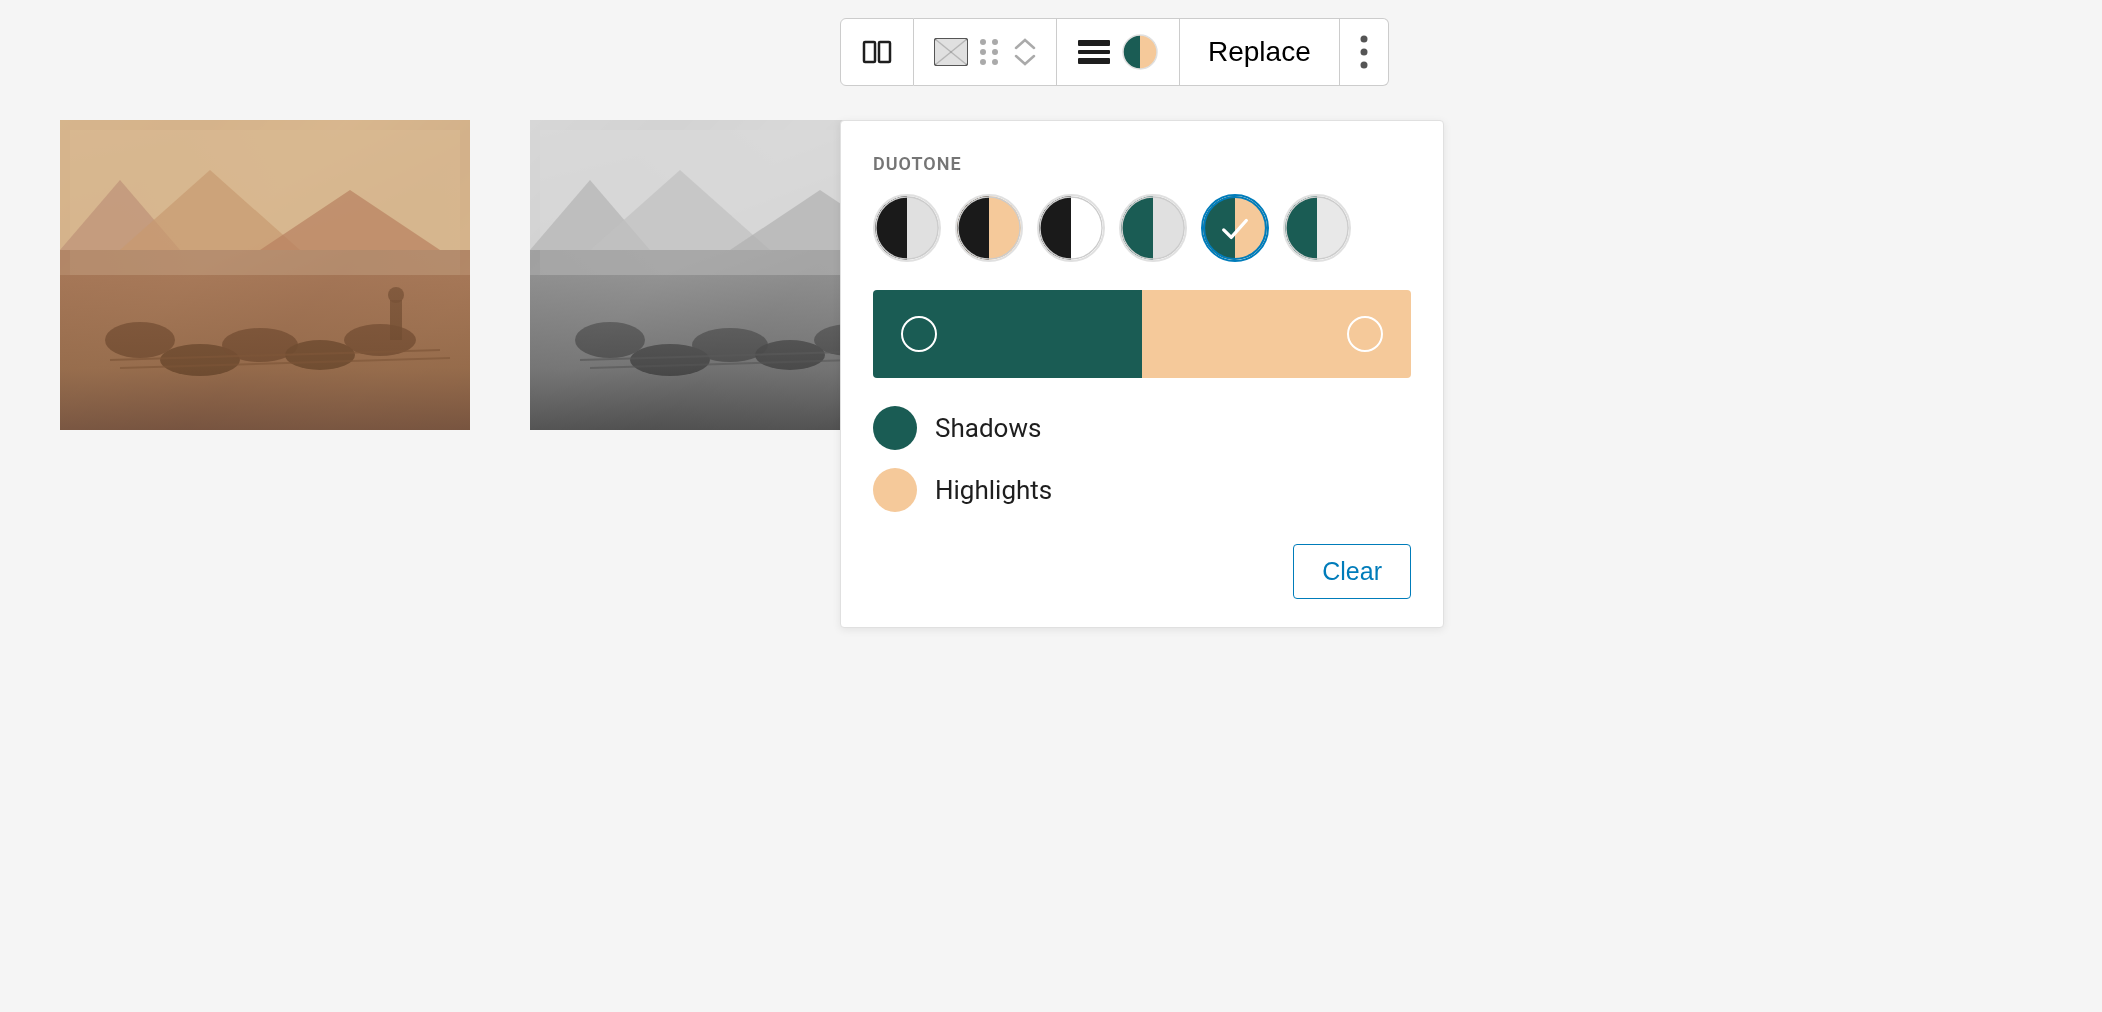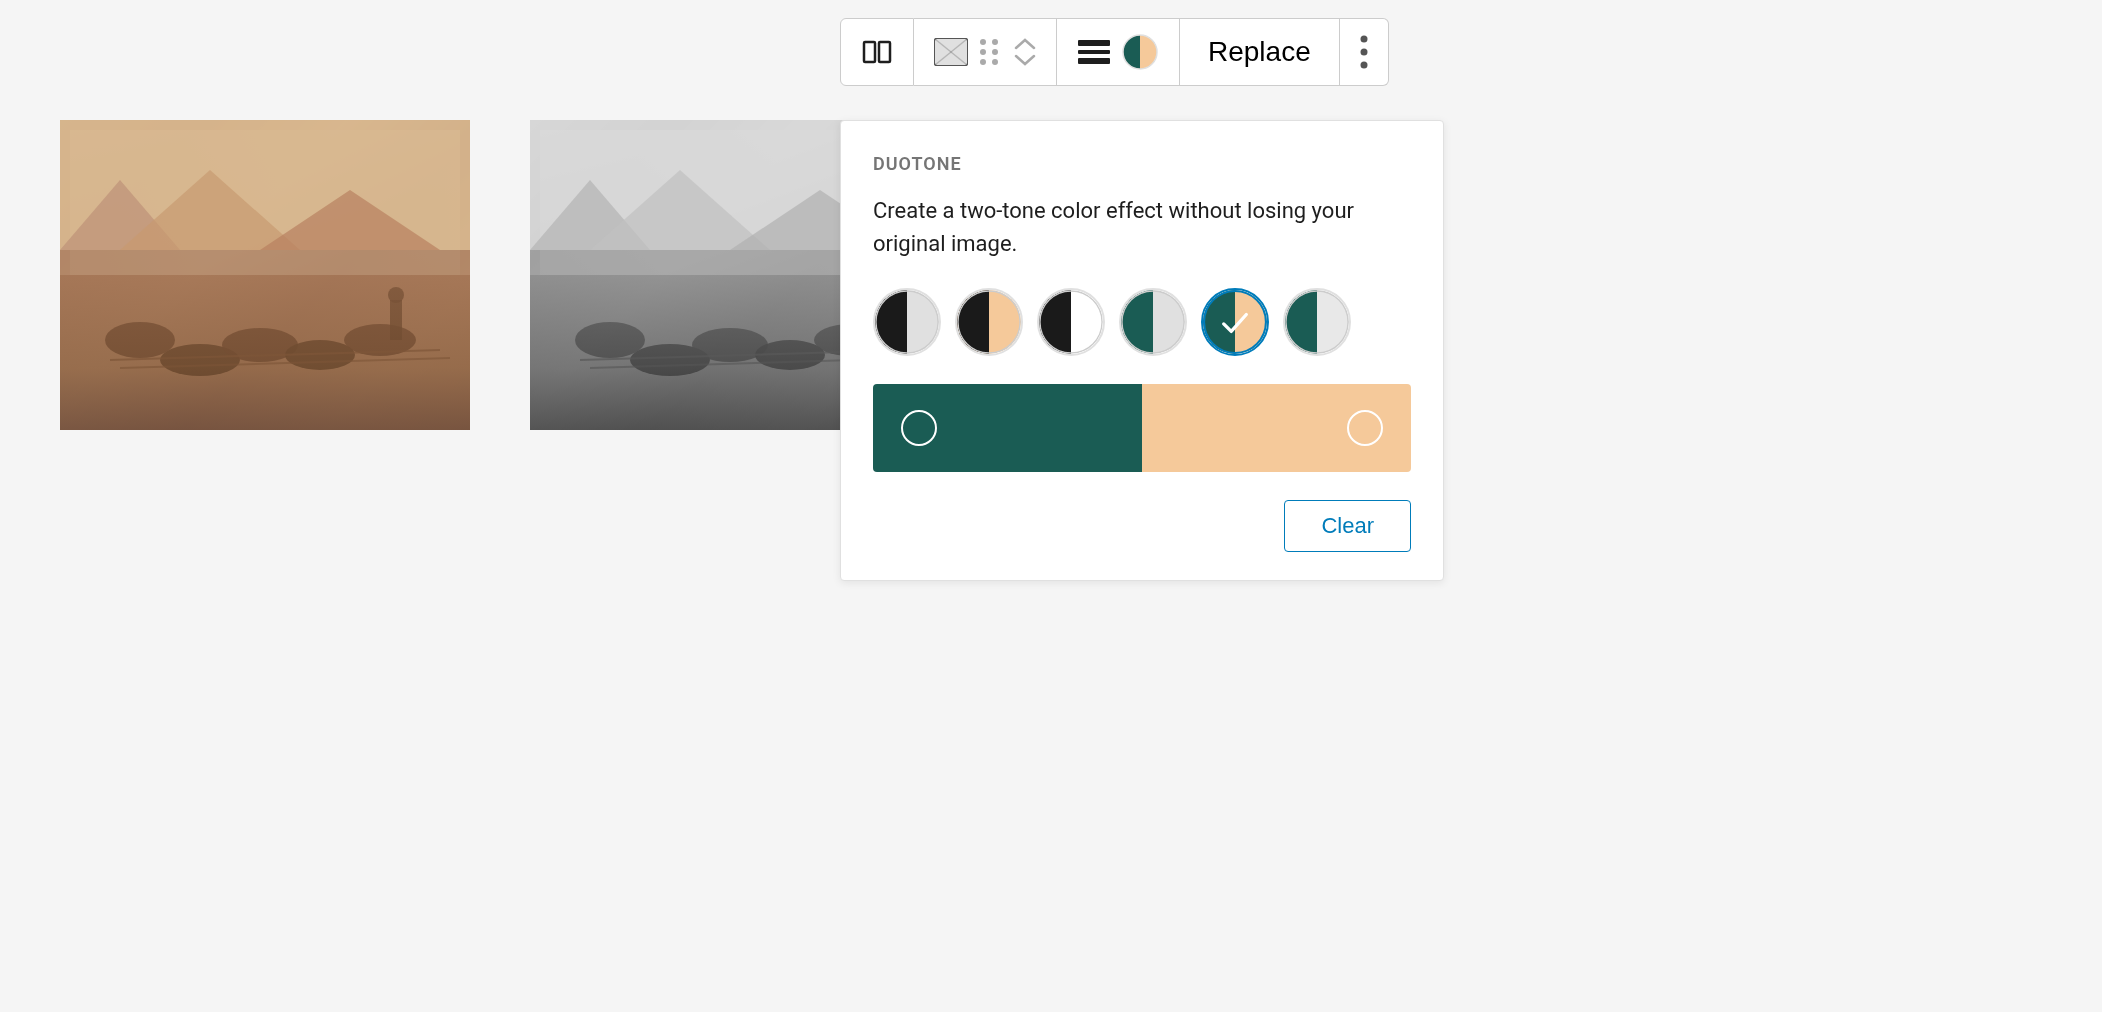--- a/index.html
+++ b/index.html
@@ -313,22 +313,22 @@
     
     .clear-section {
       display: flex;
       justify-content: flex-end;
     }
 
     .clear-btn {
       border: 1.5px solid #007cba;
       background: #fff;
       color: #007cba;
-      font-size: 22px;
-      padding: 12px 36px;
+      font-size: 25px;
+      padding: 12px 28px;
       border-radius: 4px;
       cursor: pointer;
       font-weight: 400;
     }
 
     .chevron-group {
       display: flex;
       flex-direction: column;
       gap: 2px;
       margin-left: 4px;
@@ -468,21 +468,20 @@
           <circle cx="336" cy="175" r="8" fill="#0a0a0a" opacity="0.8"></circle>
         </svg>
       </div>
     </div>
   </div>
 
   <div class="duotone-panel">
 
     <div class="duotone-label">DUOTONE</div>
 
-    <div class="duotone-description">Create a two-tone color effect without losing your original image.</div>
 
     <div class="swatches-row">
 
       <div class="swatch">
         <svg viewBox="0 0 68 68">
           <circle cx="34" cy="34" r="34" fill="#e0e0e0"></circle>
           <path d="M34 0 A34 34 0 0 0 34 68 Z" fill="#1a1a1a"></path>
           <circle cx="34" cy="34" r="33" fill="none" stroke="#ccc" stroke-width="1.5"></circle>
         </svg>
       </div>
@@ -532,20 +531,32 @@
 
     <div class="color-bar">
       <div class="color-bar-shadow">
         <div class="color-circle"></div>
       </div>
       <div class="color-bar-highlight">
         <div class="color-circle"></div>
       </div>
     </div>
 
+    <div class="color-labels">
+
+      <div class="color-label-row">
+        <div class="color-dot color-dot-shadow"></div>
+        <span class="color-label-text">Shadows</span>
+      </div>
+
+      <div class="color-label-row">
+        <div class="color-dot color-dot-highlight"></div>
+        <span class="color-label-text">Highlights</span>
+      </div>
+    </div>
 
     <div class="clear-section">
       <button class="clear-btn">
         <span>Clear</span>
       </button>
     </div>
   </div>
 
 </div>
 

